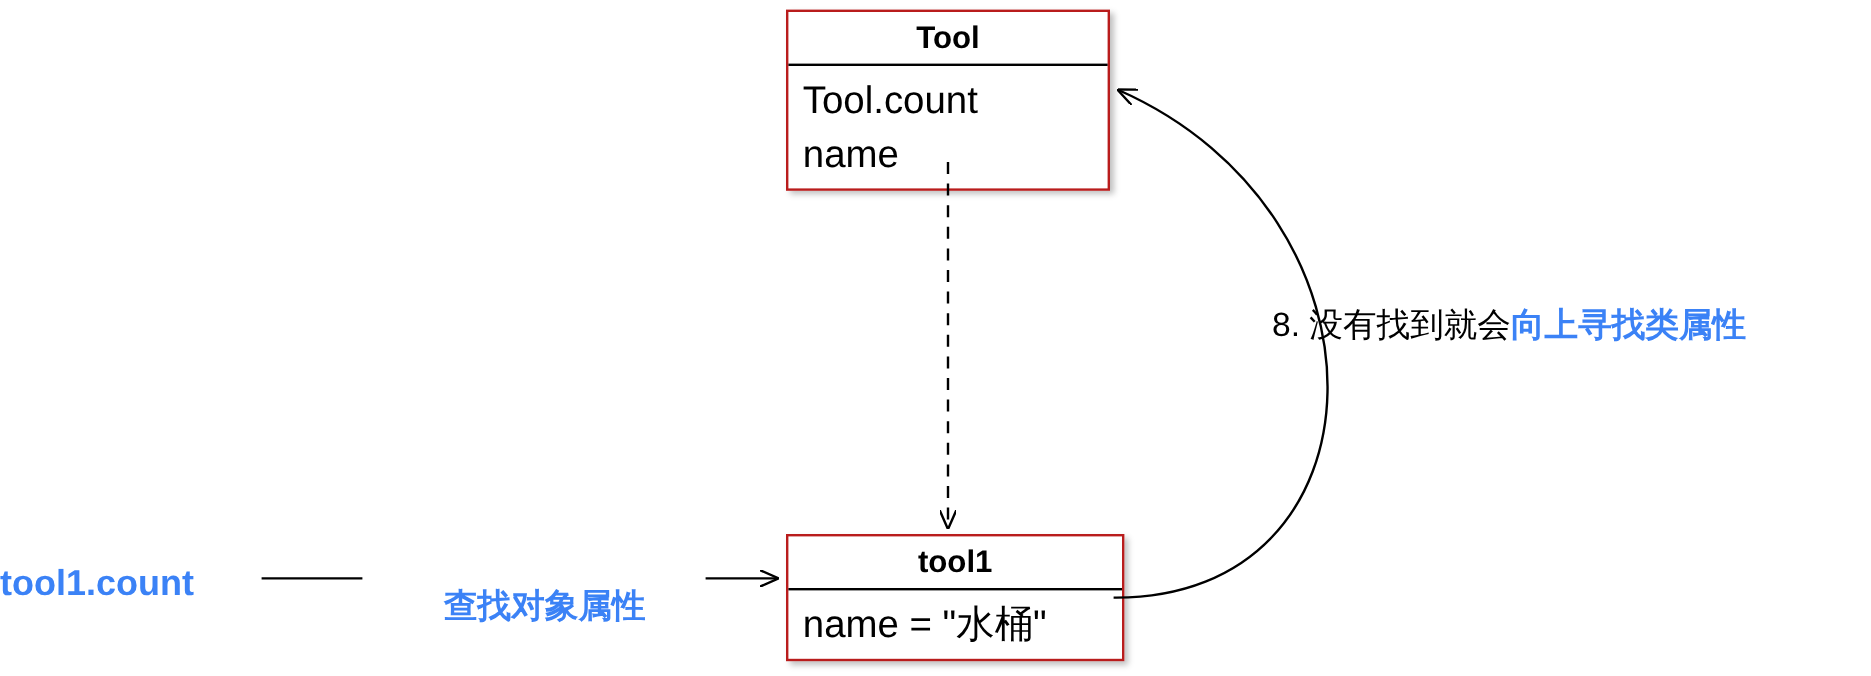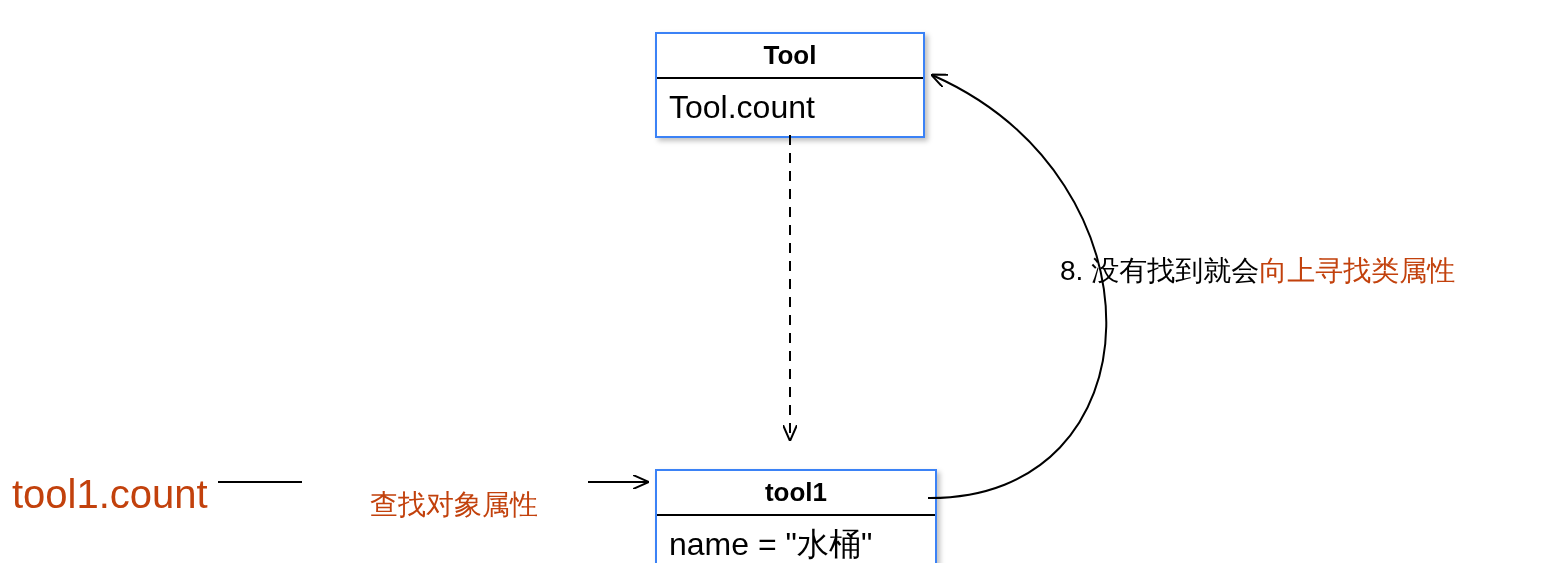--- a/index.html
+++ b/index.html
@@ -5,70 +5,70 @@
     * { margin: 0; padding: 0; box-sizing: border-box; }
     body {
       width: 1559px;
       height: 563px;
       position: relative;
       font-family: "Helvetica Neue", Arial, "PingFang SC", "Microsoft YaHei", sans-serif;
       background: #fff;
     }
     .uml-box {
       position: absolute;
-      border: 2px solid #3b82f6;
+      border: 2px solid #b91c1c;
       background: #fff;
       box-shadow: 3px 3px 5px rgba(0,0,0,0.25);
-      margin-top: 24px;
     }
     .uml-title {
       font-weight: bold;
       text-align: center;
       padding: 6px 12px;
       border-bottom: 2px solid #000;
       font-size: 26px;
     }
     .uml-body {
       padding: 6px 12px;
       font-size: 32px;
       line-height: 1.4;
       text-align: left;
     }
     .uml-body div { white-space: nowrap; }
     .label {
       position: absolute;
       font-size: 28px;
       line-height: 1.5;
     }
-    .red { color: #c2410c; }
+    .red { color: #3b82f6; font-weight: bold; }
     svg.overlay {
       position: absolute;
       left: 0; top: 0;
       width: 1559px; height: 563px;
       pointer-events: none;
     }
   </style>
 </head>
 <body>
 
 <div class="uml-box" style="left:655px; top:8px; width:270px;">
   <div class="uml-title">Tool</div>
   <div class="uml-body">
     <div>Tool.count</div>
+    <div>name</div>
   </div>
 </div>
 
 <div class="uml-box" style="left:655px; top:445px; width:282px;">
   <div class="uml-title">tool1</div>
   <div class="uml-body">
     <div>name = "水桶"</div>
   </div>
 </div>
 
-<div class="label red" style="left:12px; top:464px; font-size:40px;">tool1.count</div>
+<div class="label red" style="left:0; top:464px; font-size:30px;">tool1.count</div>
 
 <div class="label" style="left:332px; top:442px;">
   <br>
   <span class="red" style="padding-left:38px;">查找对象属性</span>
 </div>
 
 <div class="label" style="left:1060px; top:250px;">
   <span>8. 没有找到就会</span><span class="red">向上寻找类属性</span>
 </div>
 

